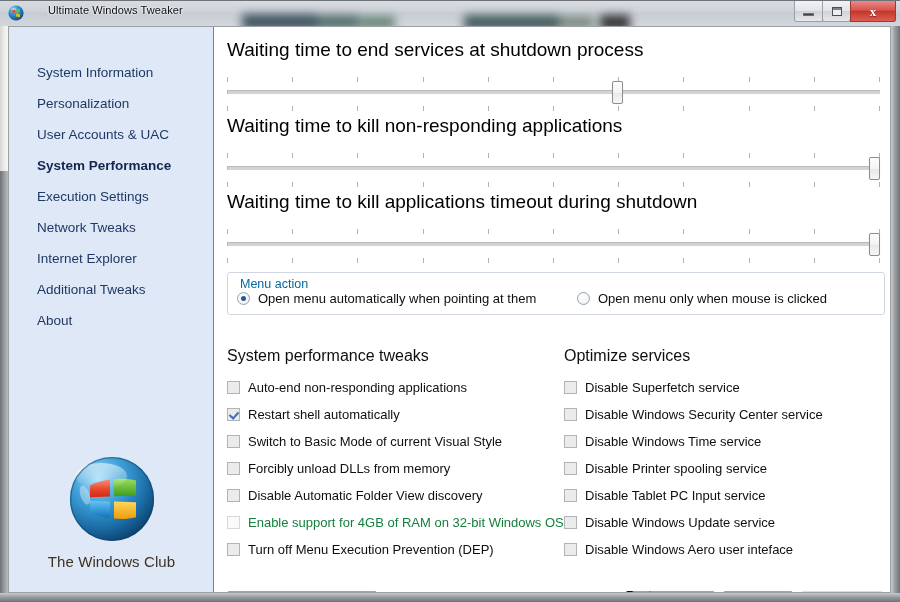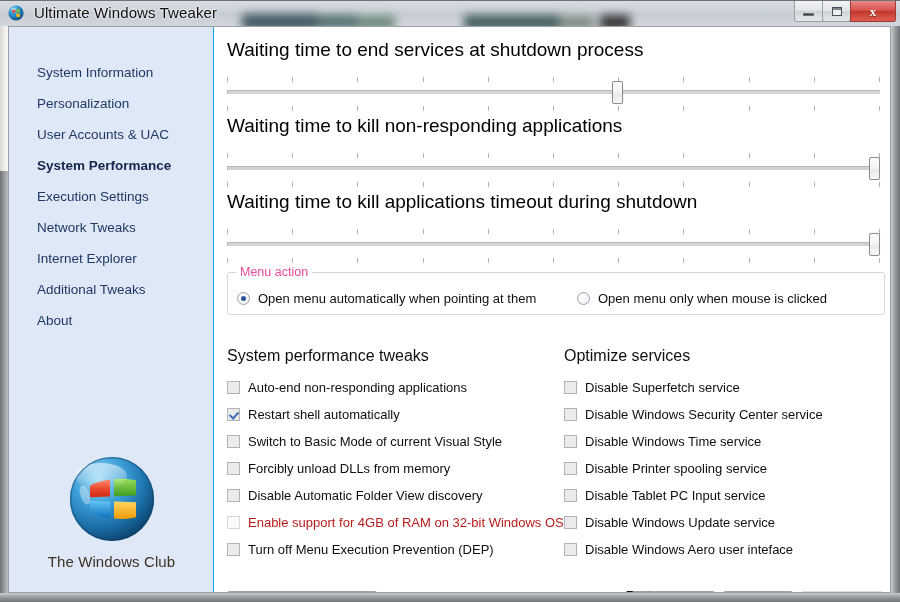--- a/index.html
+++ b/index.html
@@ -53,22 +53,22 @@
     background: #6d7276;
   }
 
   .title-icon {
     position: absolute;
     left: 8px; top: 5px;
     width: 16px; height: 16px;
   }
   .title-text {
     position: absolute;
-    left: 34px; top: 4px;
-    font-size: 15px;
+    left: 48px; top: 4px;
+    font-size: 11px;
     color: #0d0d0d;
     letter-spacing: .1px;
     white-space: nowrap;
     text-shadow: 0 0 3px rgba(255,255,255,.9), 0 0 2px rgba(255,255,255,.9);
   }
 
   
   .winbtns {
     position: absolute;
     right: 4px; top: 1px;
@@ -240,25 +240,25 @@
   .gb-border {
     position: absolute;
     left: 0; top: 7px;
     width: 658px; height: 43px;
     border: 1px solid #d0d7e2;
     border-radius: 3px;
     box-sizing: border-box;
   }
   .gb-title {
     position: absolute;
-    left: 9px; top: 0px;
+    left: 9px; top: 12px;
     background: #ffffff;
     padding: 0 4px;
     font-size: 12.5px;
-    color: #ec4899;
+    color: #0369a1;
   }
   .radio-row {
     position: absolute;
     left: 10px; top: 26px;
     width: 640px;
     display: flex;
   }
   .radio-opt {
     display: flex; align-items: center;
     font-size: 13px; color: #0f0f0f;
@@ -296,21 +296,21 @@
     white-space: nowrap;
   }
   .cb-row {
     display: flex; align-items: center;
     height: 27px;
     font-size: 13px;
     color: #0f0f0f;
     white-space: nowrap;
     cursor: pointer;
   }
-  .cb-row.disabled { color: #b91c1c; cursor: default; }
+  .cb-row.disabled { color: #15803d; cursor: default; }
   .cb-mark {
     width: 13px; height: 13px;
     box-sizing: border-box;
     border: 1px solid #b0b4b8;
     background: #ebebeb;
     margin-right: 8px;
     position: relative;
     flex: 0 0 auto;
   }
   .cb-row.disabled .cb-mark {

